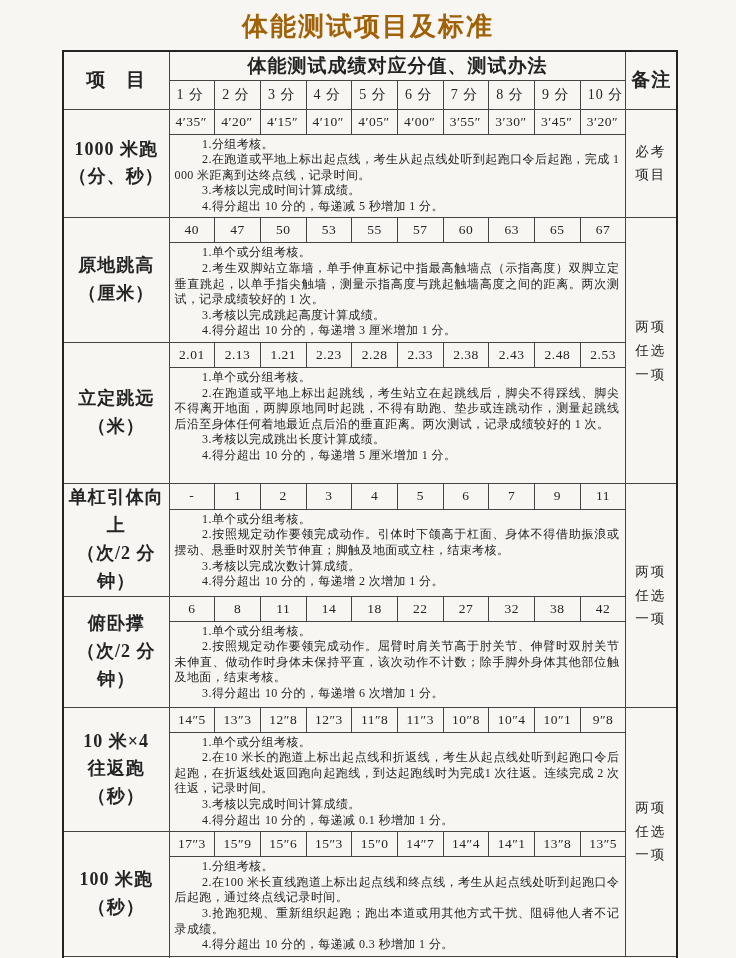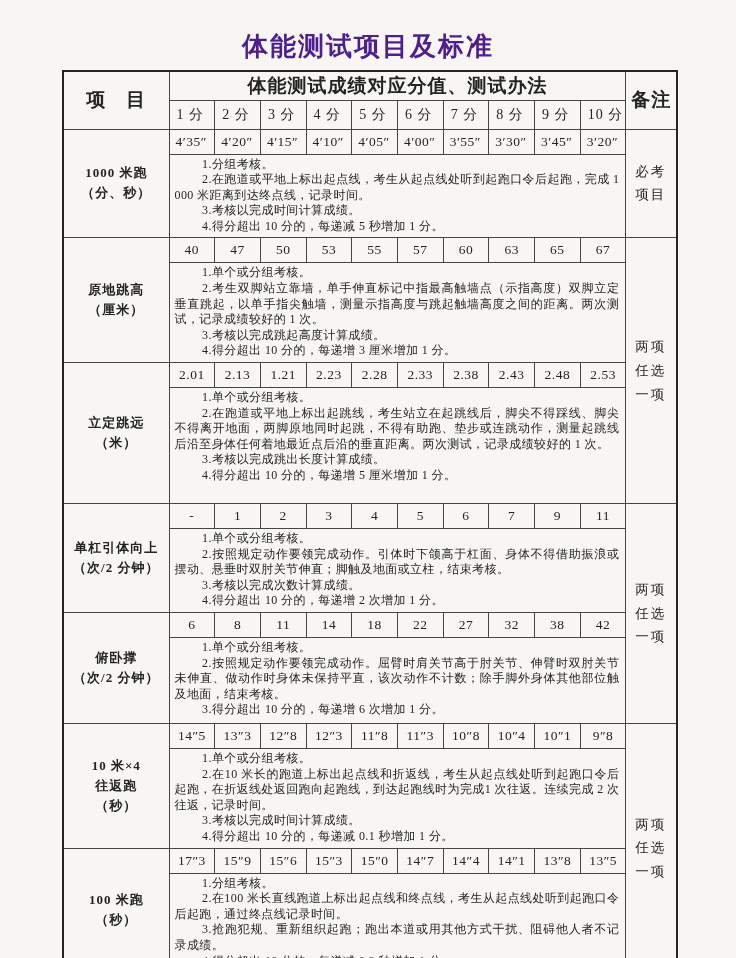--- a/index.html
+++ b/index.html
@@ -3,45 +3,45 @@
 <meta charset="utf-8">
 <style>
   html,body { margin:0; padding:0; }
   body {
     width:736px; height:958px; overflow:hidden;
     background:#f7f6f3;
     color:#222;
     font-family:"Liberation Serif","DejaVu Serif",serif;
   }
   .page-title {
-    margin:0; padding-top:29px; padding-bottom:6px;
+    margin:0; padding-top:9px; padding-bottom:6px;
     text-align:center;
     font-family:"Liberation Sans","DejaVu Sans",sans-serif;
-    font-size:26px; font-weight:bold; letter-spacing:2px; color:#4c1d95;
+    font-size:26px; font-weight:bold; letter-spacing:2px; color:#a16207;
   }
   table.std {
     border-collapse:collapse; table-layout:fixed;
     margin-left:62px; width:614px;
     border:2px solid #242424;
   }
   .std th, .std td {
     border:1px solid #454545;
     padding:0; font-weight:normal; color:#242424;
     overflow:hidden;
   }
   tr.hrow1 { height:29px; }
   tr.hrow2 { height:29px; }
   th.head-cell { font-weight:bold; font-size:19px; letter-spacing:1px; text-align:center; }
   th.score-label { font-weight:normal; font-size:14px; text-align:left; padding-left:7px; letter-spacing:1px; }
   tr.vrow { height:25px; }
   td.val { font-size:13.5px; text-align:center; letter-spacing:0.5px; }
   td.val-left { text-align:left; padding-left:6px; }
   th.item-cell {
     text-align:center; vertical-align:middle;
-    font-weight:bold; font-size:13px; line-height:1.55; letter-spacing:1px;
+    font-weight:bold; font-size:18px; line-height:1.55; letter-spacing:1px;
   }
   td.desc-cell { vertical-align:top; padding:2px 6px 3px 5px; }
   td.desc-cell p, td.notes-cell p {
     margin:0; font-size:12px; line-height:15.6px;
     text-indent:2.3em; letter-spacing:0.4px; text-align:justify;
     word-break:break-all;
   }
   td.remark-cell { text-align:center; vertical-align:middle; font-size:13.5px; }
   .remark-inner {
     display:inline-block; width:2.35em; line-height:1.75;

